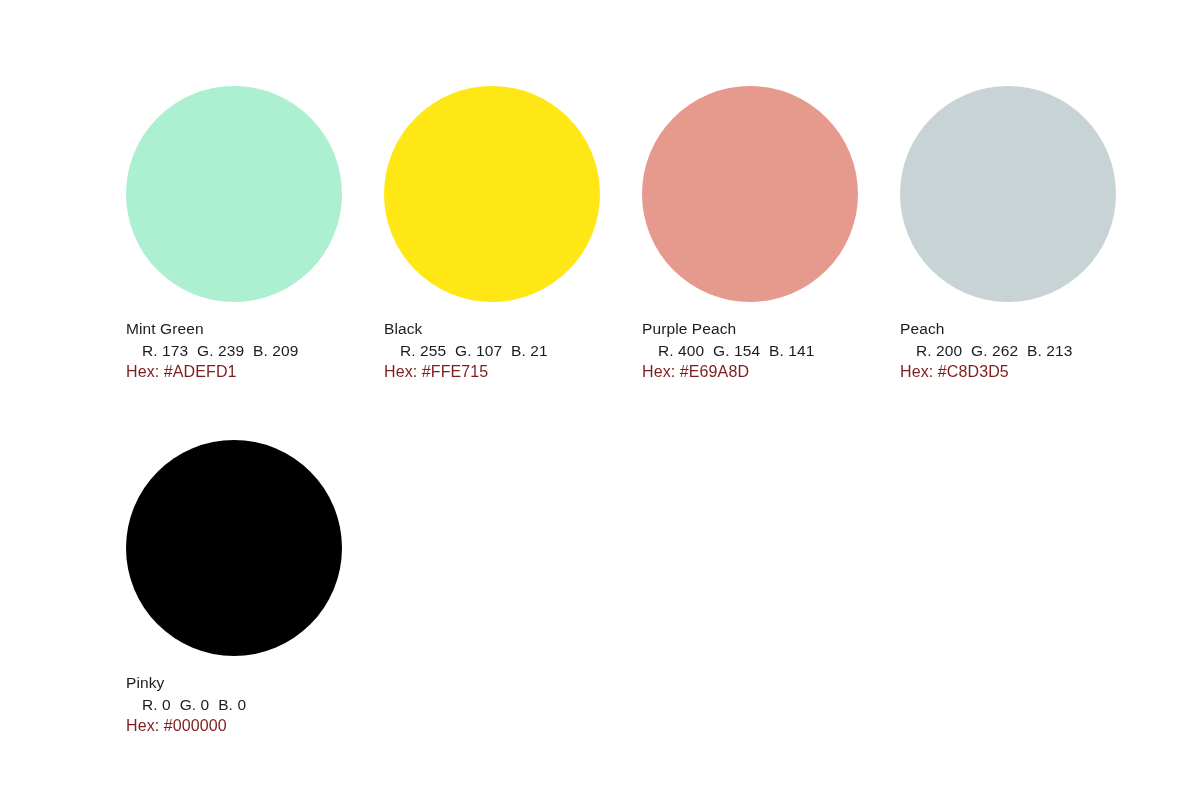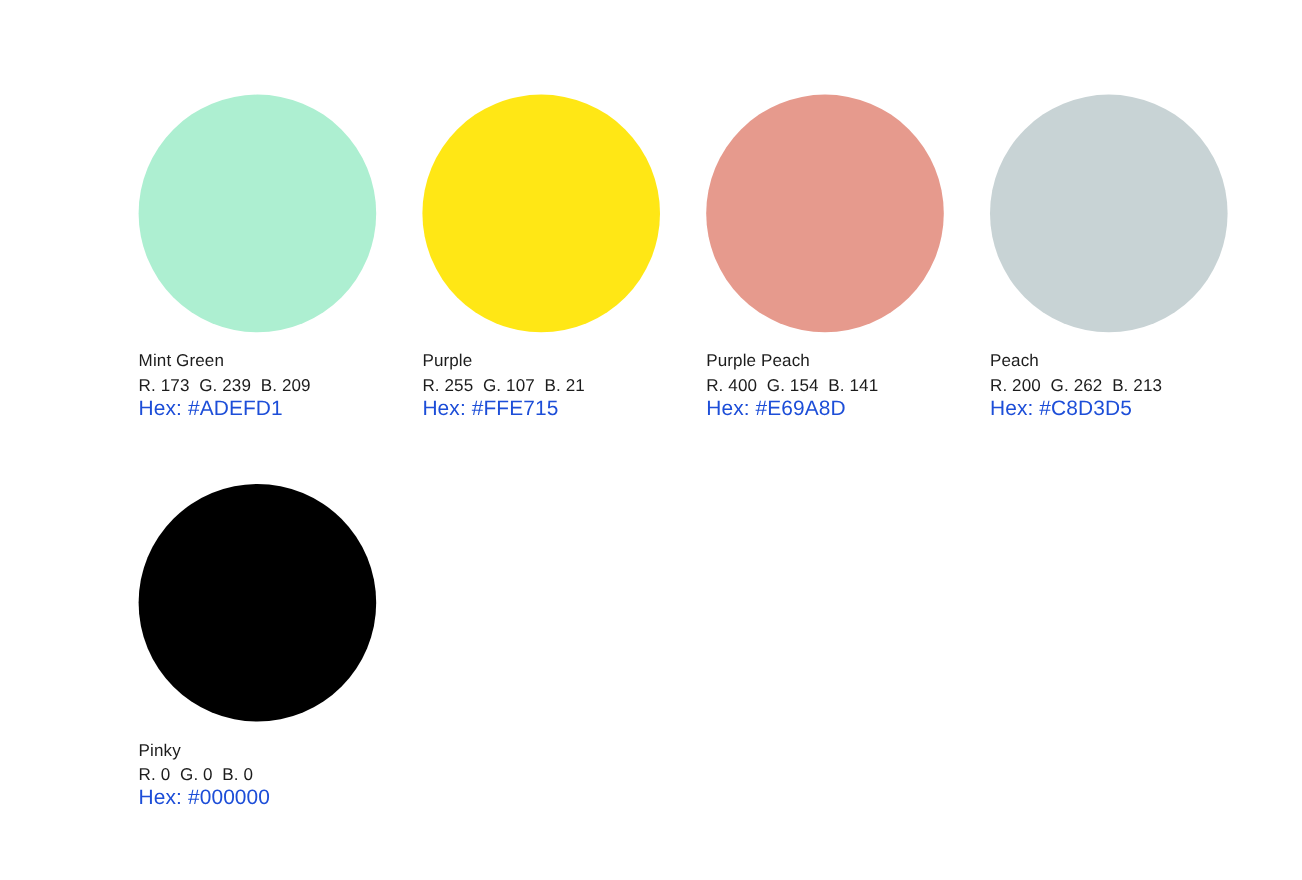--- a/index.html
+++ b/index.html
@@ -58,27 +58,28 @@
     color: #1c1c1c;
     white-space: nowrap;
   }
 
   .swatch-rgb {
     font-size: 15.5px;
     line-height: 21.5px;
     letter-spacing: 0.1px;
     color: #1c1c1c;
     white-space: pre;
+    margin-left: 16px;
   }
 
   .swatch-hex {
-    font-size: 19px;
+    font-size: 16px;
     line-height: 21.5px;
     letter-spacing: 0.1px;
-    color: #1d4ed8;
+    color: #7f1d1d;
     white-space: nowrap;
   }
 </style>
 </head>
 <body style="background-color: rgb(255, 255, 255);">
 
 <div class="palette-sheet">
   <div class="swatch-grid">
 
     <div class="swatch">
@@ -86,21 +87,21 @@
       <div class="swatch-info">
         <div class="swatch-name">Mint Green</div>
         <div class="swatch-rgb">R. 173  G. 239  B. 209</div>
         <div class="swatch-hex">Hex: #ADEFD1</div>
       </div>
     </div>
 
     <div class="swatch">
       <div class="swatch-circle" style="background-color: rgb(255, 231, 21);"></div>
       <div class="swatch-info">
-        <div class="swatch-name">Purple</div>
+        <div class="swatch-name">Black</div>
         <div class="swatch-rgb">R. 255  G. 107  B. 21</div>
         <div class="swatch-hex">Hex: #FFE715</div>
       </div>
     </div>
 
     <div class="swatch">
       <div class="swatch-circle" style="background-color: rgb(230, 154, 141);"></div>
       <div class="swatch-info">
         <div class="swatch-name">Purple Peach</div>
         <div class="swatch-rgb">R. 400  G. 154  B. 141</div>

